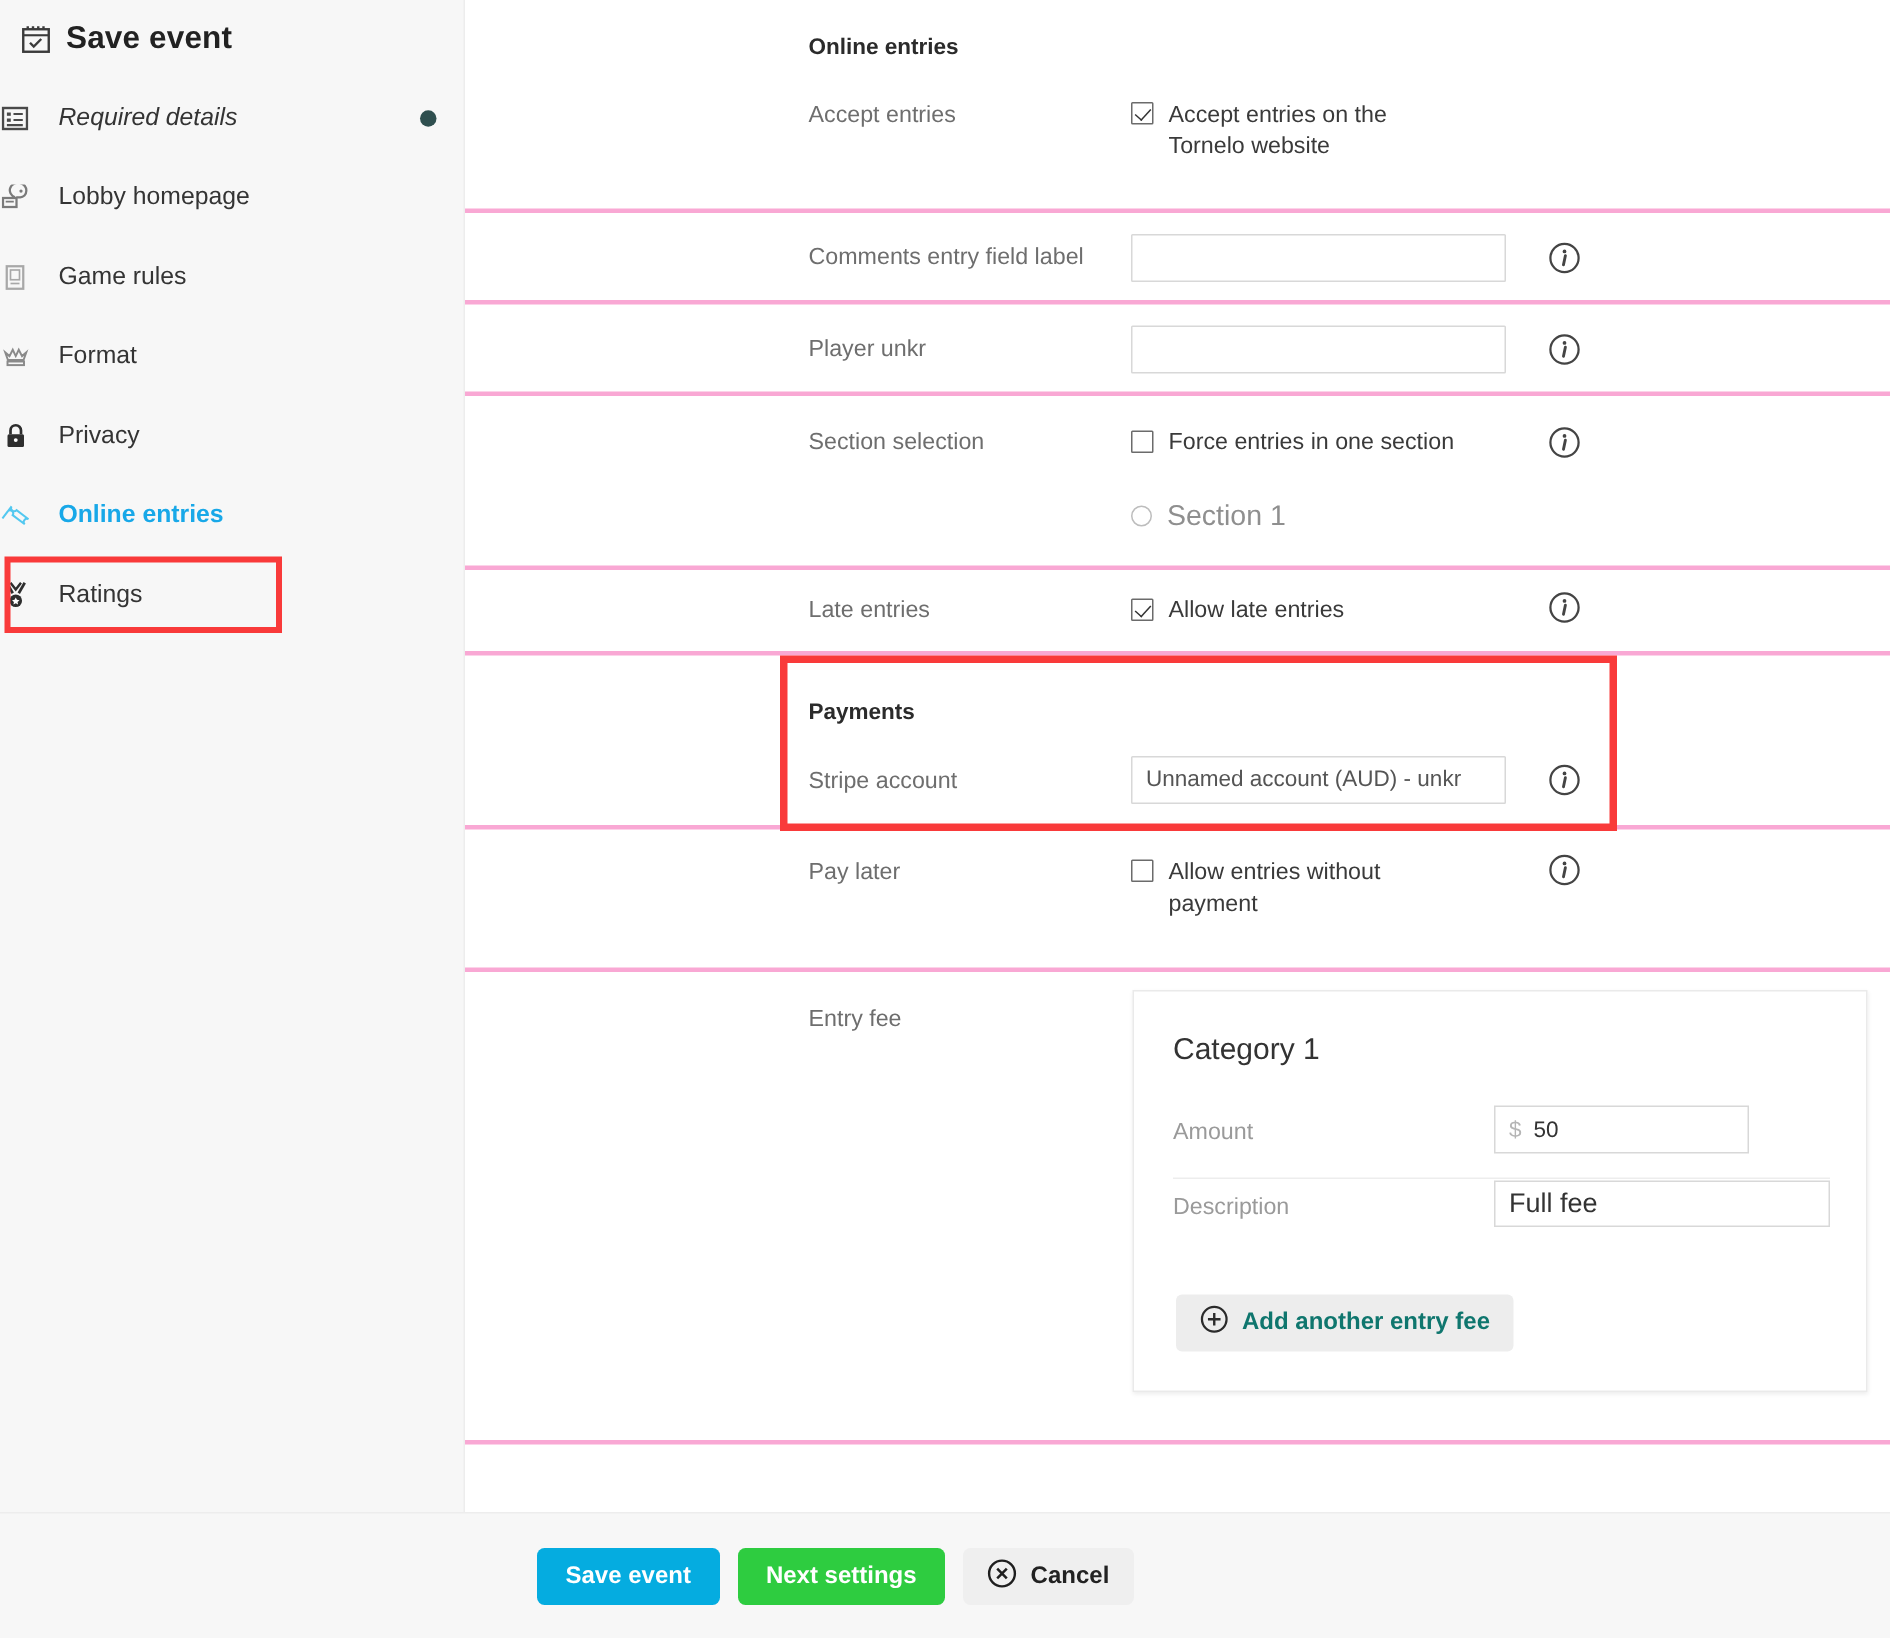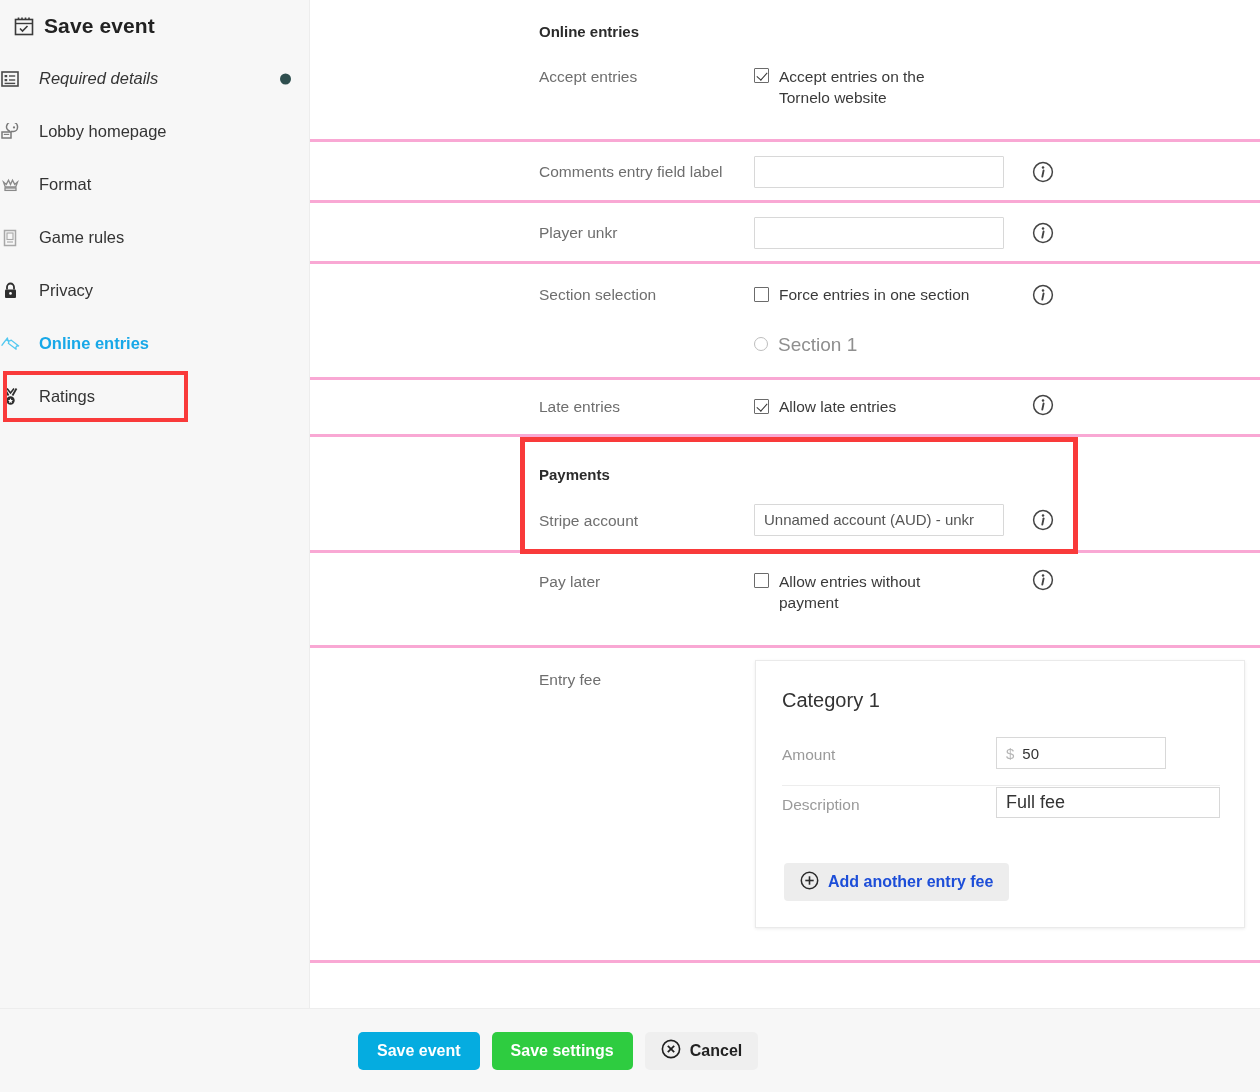--- a/index.html
+++ b/index.html
@@ -216,21 +216,21 @@
     position: absolute; left: 28px; top: 202px;
     height: 38px;
     background: #ededed;
     border: none;
     border-radius: 4px;
     display: flex; align-items: center; gap: 9px;
     padding: 0 16px;
     cursor: pointer;
   }
   .add-fee-btn .lbl {
-    font-size: 16px; font-weight: bold; color: #1d4ed8;
+    font-size: 16px; font-weight: bold; color: #0f766e;
   }
 
   
   .footer {
     position: absolute;
     left: 0; top: 1008px;
     width: 1260px; height: 84px;
     background: #f7f7f7;
     border-top: 1px solid #ededed;
   }
@@ -302,37 +302,37 @@
             <line x1="2.8" y1="11.4" x2="8.2" y2="11.4" stroke="#7a7a7a" stroke-width="1.1"></line>
             <path d="M9 8.5 A5.5 5 0 1 1 16.5 4.5 A4 4 0 0 1 12.5 8.5 L9.8 8.5" fill="none" stroke="#7a7a7a" stroke-width="1.5"></path>
             <circle cx="13" cy="4.4" r="1.1" fill="#7a7a7a"></circle>
           </svg>
         </span>
         <span class="nav-label">Lobby homepage</span>
       </div>
 
       <div class="nav-item">
         <span class="nav-icon">
-          <svg width="19" height="18" viewBox="0 0 19 18">
-            <path d="M2.5 6 L4.3 11 L14.7 11 L16.5 6 L13.7 8.4 L11.5 4.2 L9.5 8.4 L7.5 4.2 L5.3 8.4 Z" fill="none" stroke="#8a8a8a" stroke-width="1.3"></path>
-            <rect x="4" y="12" width="11" height="2.4" fill="none" stroke="#8a8a8a" stroke-width="1.3"></rect>
-          </svg>
-        </span>
-        <span class="nav-label">Format</span>
-      </div>
-
-      <div class="nav-item">
-        <span class="nav-icon">
           <svg width="16" height="18" viewBox="0 0 16 18">
             <rect x="2.5" y="1.5" width="11" height="15" fill="none" stroke="#a8a8a8" stroke-width="1.5"></rect>
             <rect x="5" y="4" width="6" height="6.5" fill="none" stroke="#a8a8a8" stroke-width="1.1"></rect>
             <line x1="5" y1="13" x2="11" y2="13" stroke="#a8a8a8" stroke-width="1.1"></line>
           </svg>
         </span>
         <span class="nav-label">Game rules</span>
+      </div>
+
+      <div class="nav-item">
+        <span class="nav-icon">
+          <svg width="19" height="18" viewBox="0 0 19 18">
+            <path d="M2.5 6 L4.3 11 L14.7 11 L16.5 6 L13.7 8.4 L11.5 4.2 L9.5 8.4 L7.5 4.2 L5.3 8.4 Z" fill="none" stroke="#8a8a8a" stroke-width="1.3"></path>
+            <rect x="4" y="12" width="11" height="2.4" fill="none" stroke="#8a8a8a" stroke-width="1.3"></rect>
+          </svg>
+        </span>
+        <span class="nav-label">Format</span>
       </div>
 
 
       <div class="nav-item">
         <span class="nav-icon">
           <svg width="15" height="18" viewBox="0 0 15 18">
             <path d="M4 7.5 V5 a3.5 3.5 0 0 1 7 0 v2.5" fill="none" stroke="#2e2e2e" stroke-width="1.8"></path>
             <rect x="2" y="7.5" width="11" height="8.5" rx="1" fill="#2e2e2e"></rect>
             <circle cx="7.5" cy="11.4" r="1.3" fill="#fff"></circle>
           </svg>
@@ -509,21 +509,21 @@
         <span class="lbl">Add another entry fee</span>
       </div>
     </div>
 
     <div class="highlight-box-pay"></div>
   </div>
 
   <div class="footer">
     <div class="footer-inner">
       <button class="btn btn-save">Save event</button>
-      <button class="btn btn-next">Save settings</button>
+      <button class="btn btn-next">Next settings</button>
       <button class="btn btn-cancel">
         <span>
           <svg width="20" height="20" viewBox="0 0 20 20">
             <circle cx="10" cy="10" r="8.6" fill="none" stroke="#1f1f1f" stroke-width="1.6"></circle>
             <line x1="6.8" y1="6.8" x2="13.2" y2="13.2" stroke="#1f1f1f" stroke-width="1.7"></line>
             <line x1="13.2" y1="6.8" x2="6.8" y2="13.2" stroke="#1f1f1f" stroke-width="1.7"></line>
           </svg>
         </span>
         <span>Cancel</span>
       </button>

